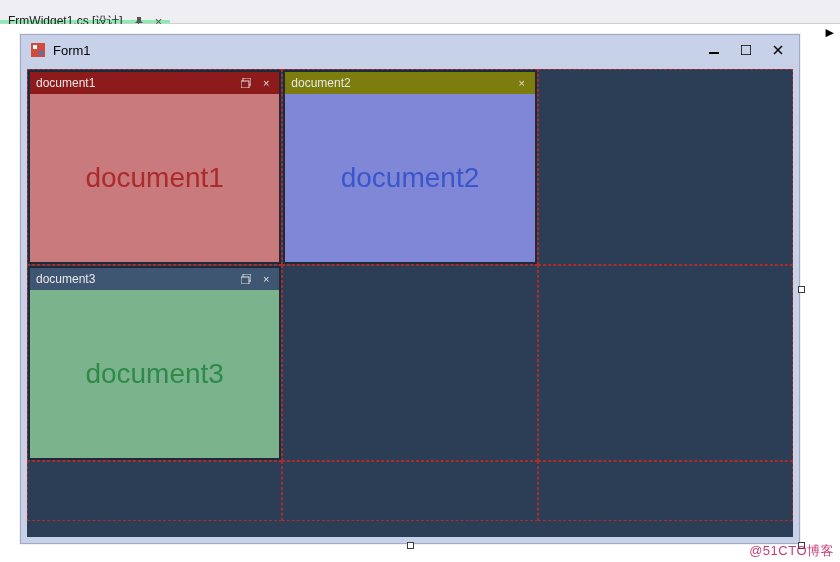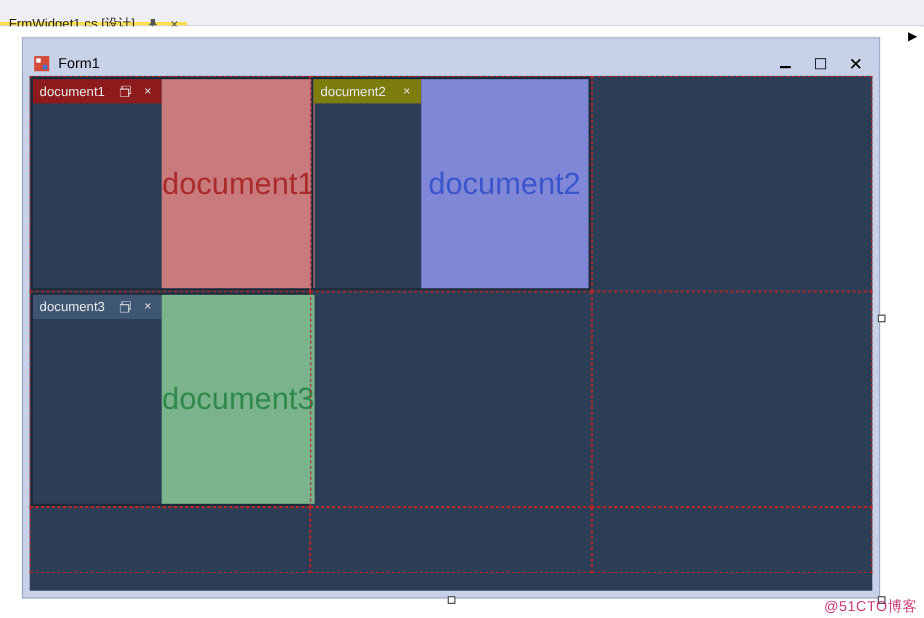--- a/index.html
+++ b/index.html
@@ -1,43 +1,43 @@
 <!DOCTYPE html>
 <html><head>
 <meta charset="utf-8">
 <style>
   * { box-sizing: border-box; margin: 0; padding: 0; font-family: "Segoe UI", Tahoma, sans-serif; }
   body { width: 840px; height: 562px; background: #ffffff; position: relative; overflow: hidden; }
 
   
   .vs-tabstrip { height: 24px; background: #efeef2; border-bottom: 1px solid #cccedb; display: flex; align-items: stretch; }
-  .vs-tab { background: #fde047; display: flex; align-items: center; padding: 0 8px; gap: 11px; font-size: 12px; color: #1e1e1e; margin-top: 20px; }
+  .vs-tab { background: #86efac; display: flex; align-items: center; padding: 0 8px; gap: 11px; font-size: 12px; color: #1e1e1e; margin-top: 20px; }
   .vs-tab .pin { width: 10px; height: 10px; display: inline-block; }
   .vs-tab .pin svg { display:block; }
   .vs-tab .close { font-size: 13px; line-height: 1; color: #555; cursor: pointer; }
 
   
   .designer-surface { position: absolute; inset: 24px 2px 6px 2px; background: #ffffff; }
   .sel-handle { position:absolute; width:7px; height:7px; background:#fff; border:1px solid #3b3b3b; }
   .anchor-arrow { position: absolute; font-size: 11px; color: #000; }
 
   
   .form-window { position: absolute; left: 18px; top: 10px; width: 780px; height: 510px; border: 1px solid #9fa9c7; background: #c7d1e8; box-shadow: 0 0 0 1px rgba(0,0,0,.05); }
-  .form-titlebar { height: 30px; background: #c7d1e8; display: flex; align-items: flex-end; padding: 0 10px; gap: 8px; }
+  .form-titlebar { height: 30px; background: #c7d1e8; display: flex; align-items: center; padding: 0 10px; gap: 8px; }
   .form-icon { width: 14px; height: 14px; }
   .form-title { font-size: 13px; color: #000; flex: 1; }
   .form-btns { display: flex; gap: 18px; padding-right: 4px; }
   .form-btn { width: 14px; height: 14px; display:flex; align-items:center; justify-content:center; color:#000; font-size: 12px; cursor:pointer; }
 
   
   .client { position:absolute; left: 6px; right: 6px; top: 34px; bottom: 6px; background: #2c3e55; display: grid; grid-template-columns: 1fr 1fr 1fr; grid-template-rows: 1fr 1fr 1fr; }
   .cell { position: relative; border: 1px dashed #b02a2a; border-collapse: collapse; }
 
   
-  .doc-panel { position:absolute; inset: 0; display:flex; flex-direction:row; border: 2px solid #1d2a3a; }
+  .doc-panel { position:absolute; inset: 0; display:flex; flex-direction:column; border: 2px solid #1d2a3a; }
   .doc-header { height: 22px; display:flex; align-items:center; padding: 0 6px; gap:6px; font-size:12px; color:#e8e8e8; }
   .hdr-spacer { flex:1; }
   .hdr-btn { width:14px; height:14px; display:flex; align-items:center; justify-content:center; font-size:11px; color:#e0e0e0; cursor:pointer; }
   .doc-body { flex:1; display:flex; align-items:center; justify-content:center; font-size:28px; font-weight: 400; }
 
   .doc1 .doc-header { background: #8e1b1b; }
   .doc1 .doc-body { background: #c97a7c; color: #ab2a2a; }
   .doc2 .doc-header { background: #7d7d0e; }
   .doc2 .doc-body { background: #7f87d6; color: #3a56cc; }
   .doc3 .doc-header { background: #3e5672; }

